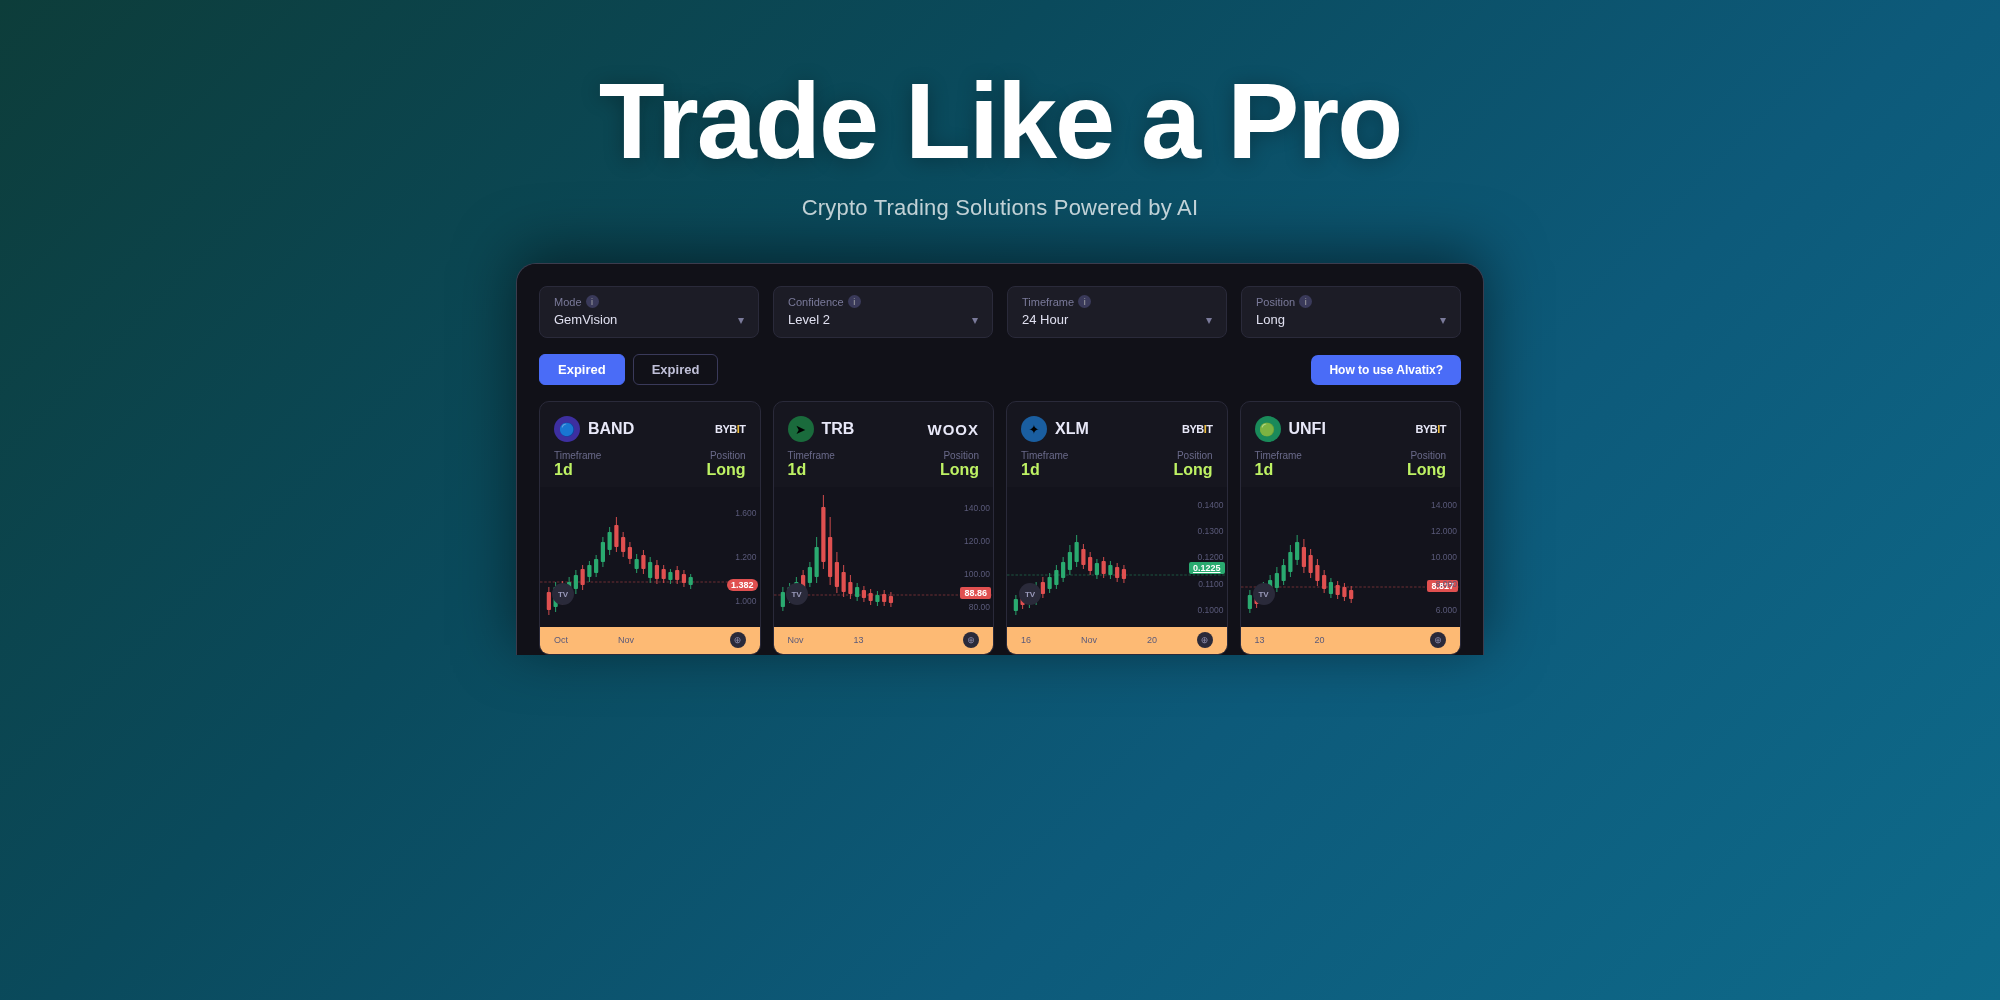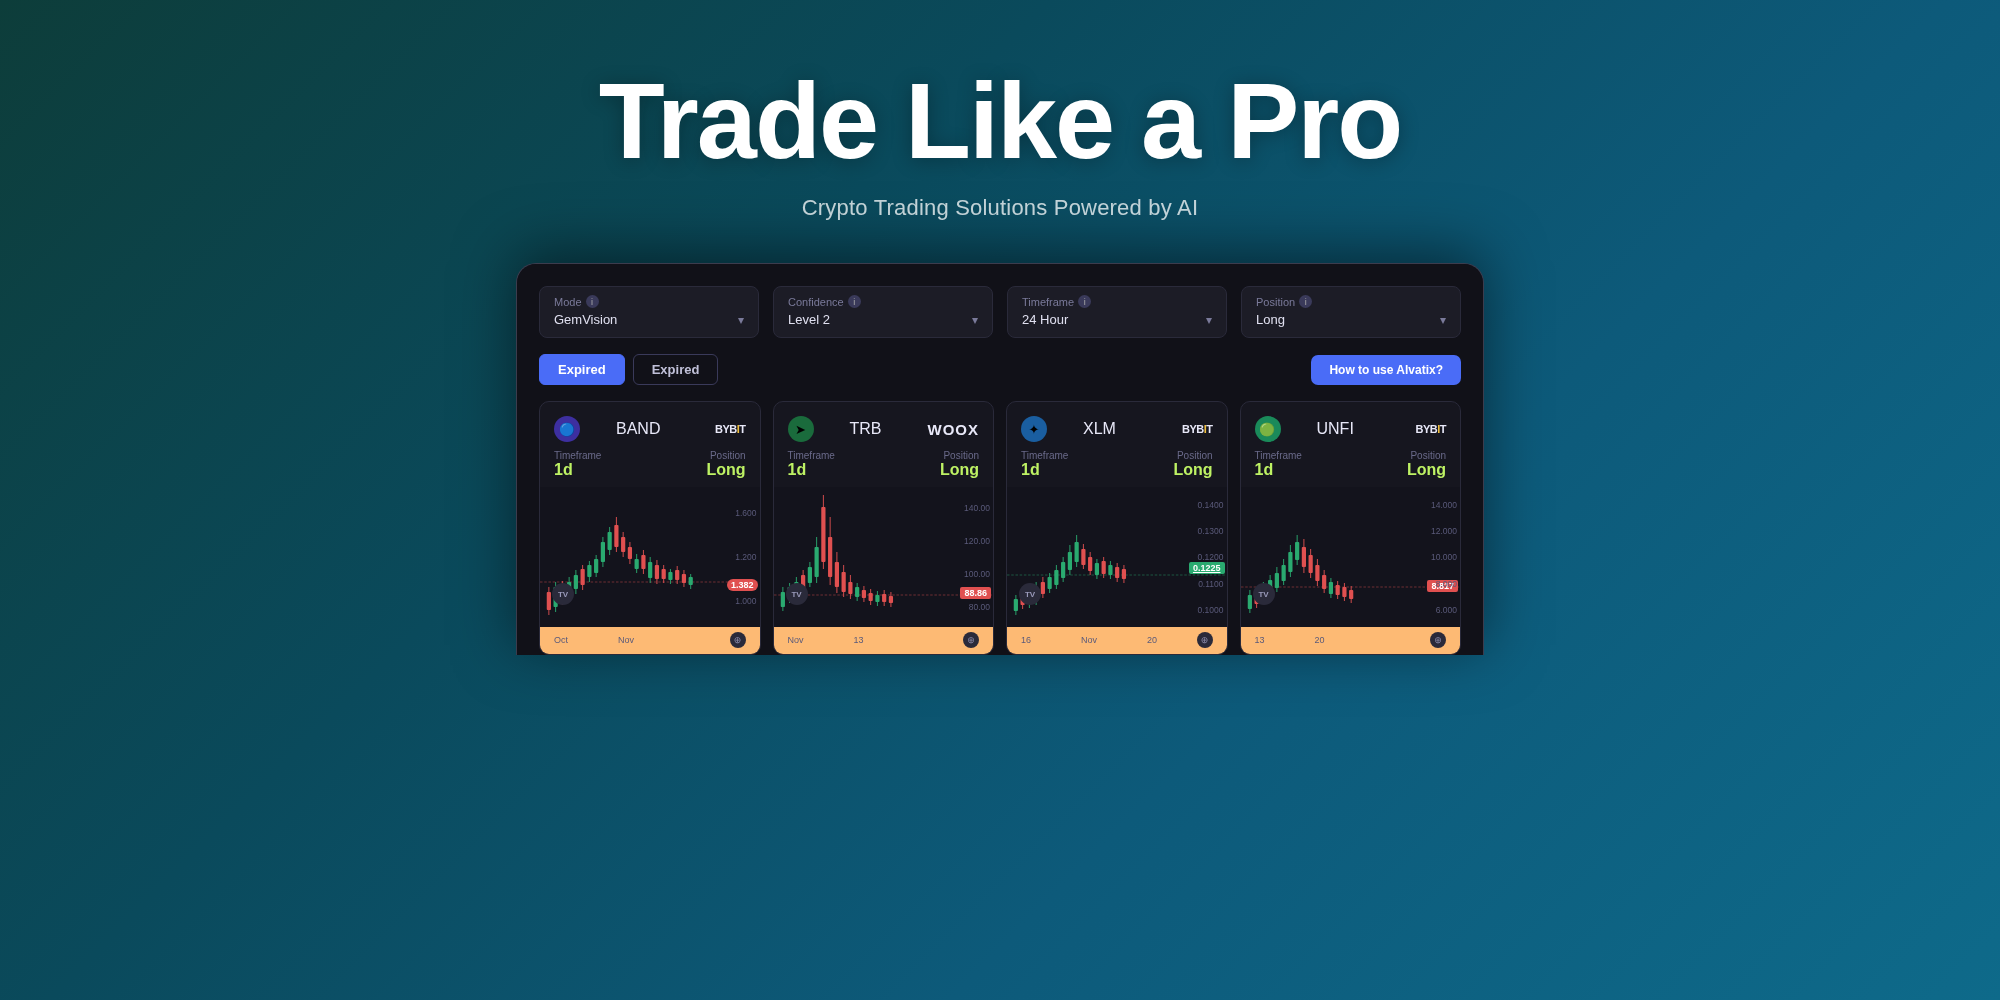--- a/index.html
+++ b/index.html
@@ -174,23 +174,22 @@
       justify-content: center;
       font-size: 13px;
     }
     .coin-icon.band { background: #3d2fa0; }
     .coin-icon.trb { background: #1a6b3c; }
     .coin-icon.xlm { background: #1a5ea0; }
     .coin-icon.unfi { background: #1a8a5a; }
 
     .coin-name {
       font-size: 16px;
-      font-weight: 400;
+      font-weight: 700;
       color: #e8e8f8;
-      margin-left: 28px;
     }
 
     .exchange-logo {
       font-size: 11px;
       font-weight: 900;
       color: #e8e8f8;
       letter-spacing: -0.5px;
     }
     .exchange-logo .dot {
       color: #f0c040;

